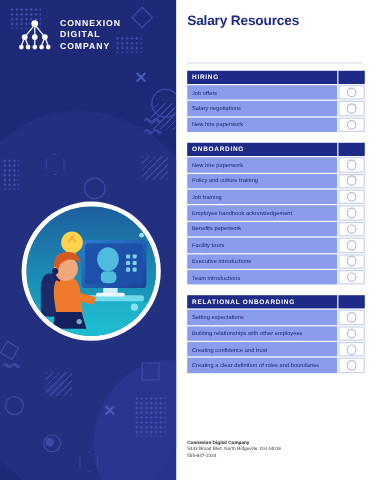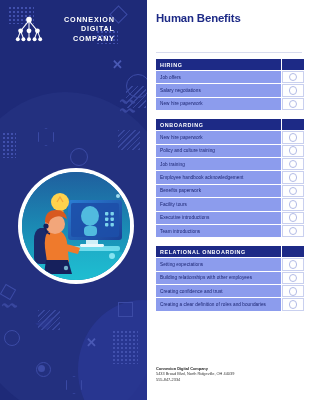--- a/index.html
+++ b/index.html
@@ -39,21 +39,21 @@
   .d-zig{color:#39479f;font-size:15px;line-height:9px;letter-spacing:-1px;}
   .d-tri{
     width:0;height:0;border-left:14px solid transparent;
     border-bottom:16px solid #2f3d99;opacity:.55;
   }
   .d-stripes{
     background:repeating-linear-gradient(135deg,#38479e 0 1px,transparent 1px 4px);
   }
 
   
-  .logo{position:absolute;left:14px;top:15px;display:flex;align-items:center;gap:20px;text-align:right;}
+  .logo{position:absolute;left:14px;top:15px;display:flex;align-items:center;gap:6px;}
   .logo-mark{width:30px;height:28px;flex:0 0 auto;}
   .logo-text{
     color:#fff;font-size:7.2px;font-weight:700;letter-spacing:.8px;line-height:9.4px;
     text-transform:uppercase;
   }
 
   
   .illus{
     position:absolute;left:18px;top:168px;width:116px;height:116px;
     border-radius:50%;background:#fff;overflow:hidden;
@@ -220,21 +220,21 @@
           <circle cx="90" cy="84" r="3" fill="#9ff0fa" opacity=".8"></circle>
           <circle cx="44" cy="96" r="2.2" fill="#9ff0fa" opacity=".7"></circle>
           <circle cx="96" cy="24" r="2" fill="#bff6ff" opacity=".8"></circle>
         </svg>
       </div>
     </div>
   </div>
 
   <div class="right">
     <div class="title">
-      <div>Human Benefits</div>
+      <div>Salary Resources</div>
     </div>
     <div class="title-rule"></div>
 
     <div class="sections" id="sections">
         <div class="section">
           <div class="sec-head">
             <div class="sec-head-title">HIRING</div>
             <div class="sec-head-box"></div>
           </div>
           <div class="row">

